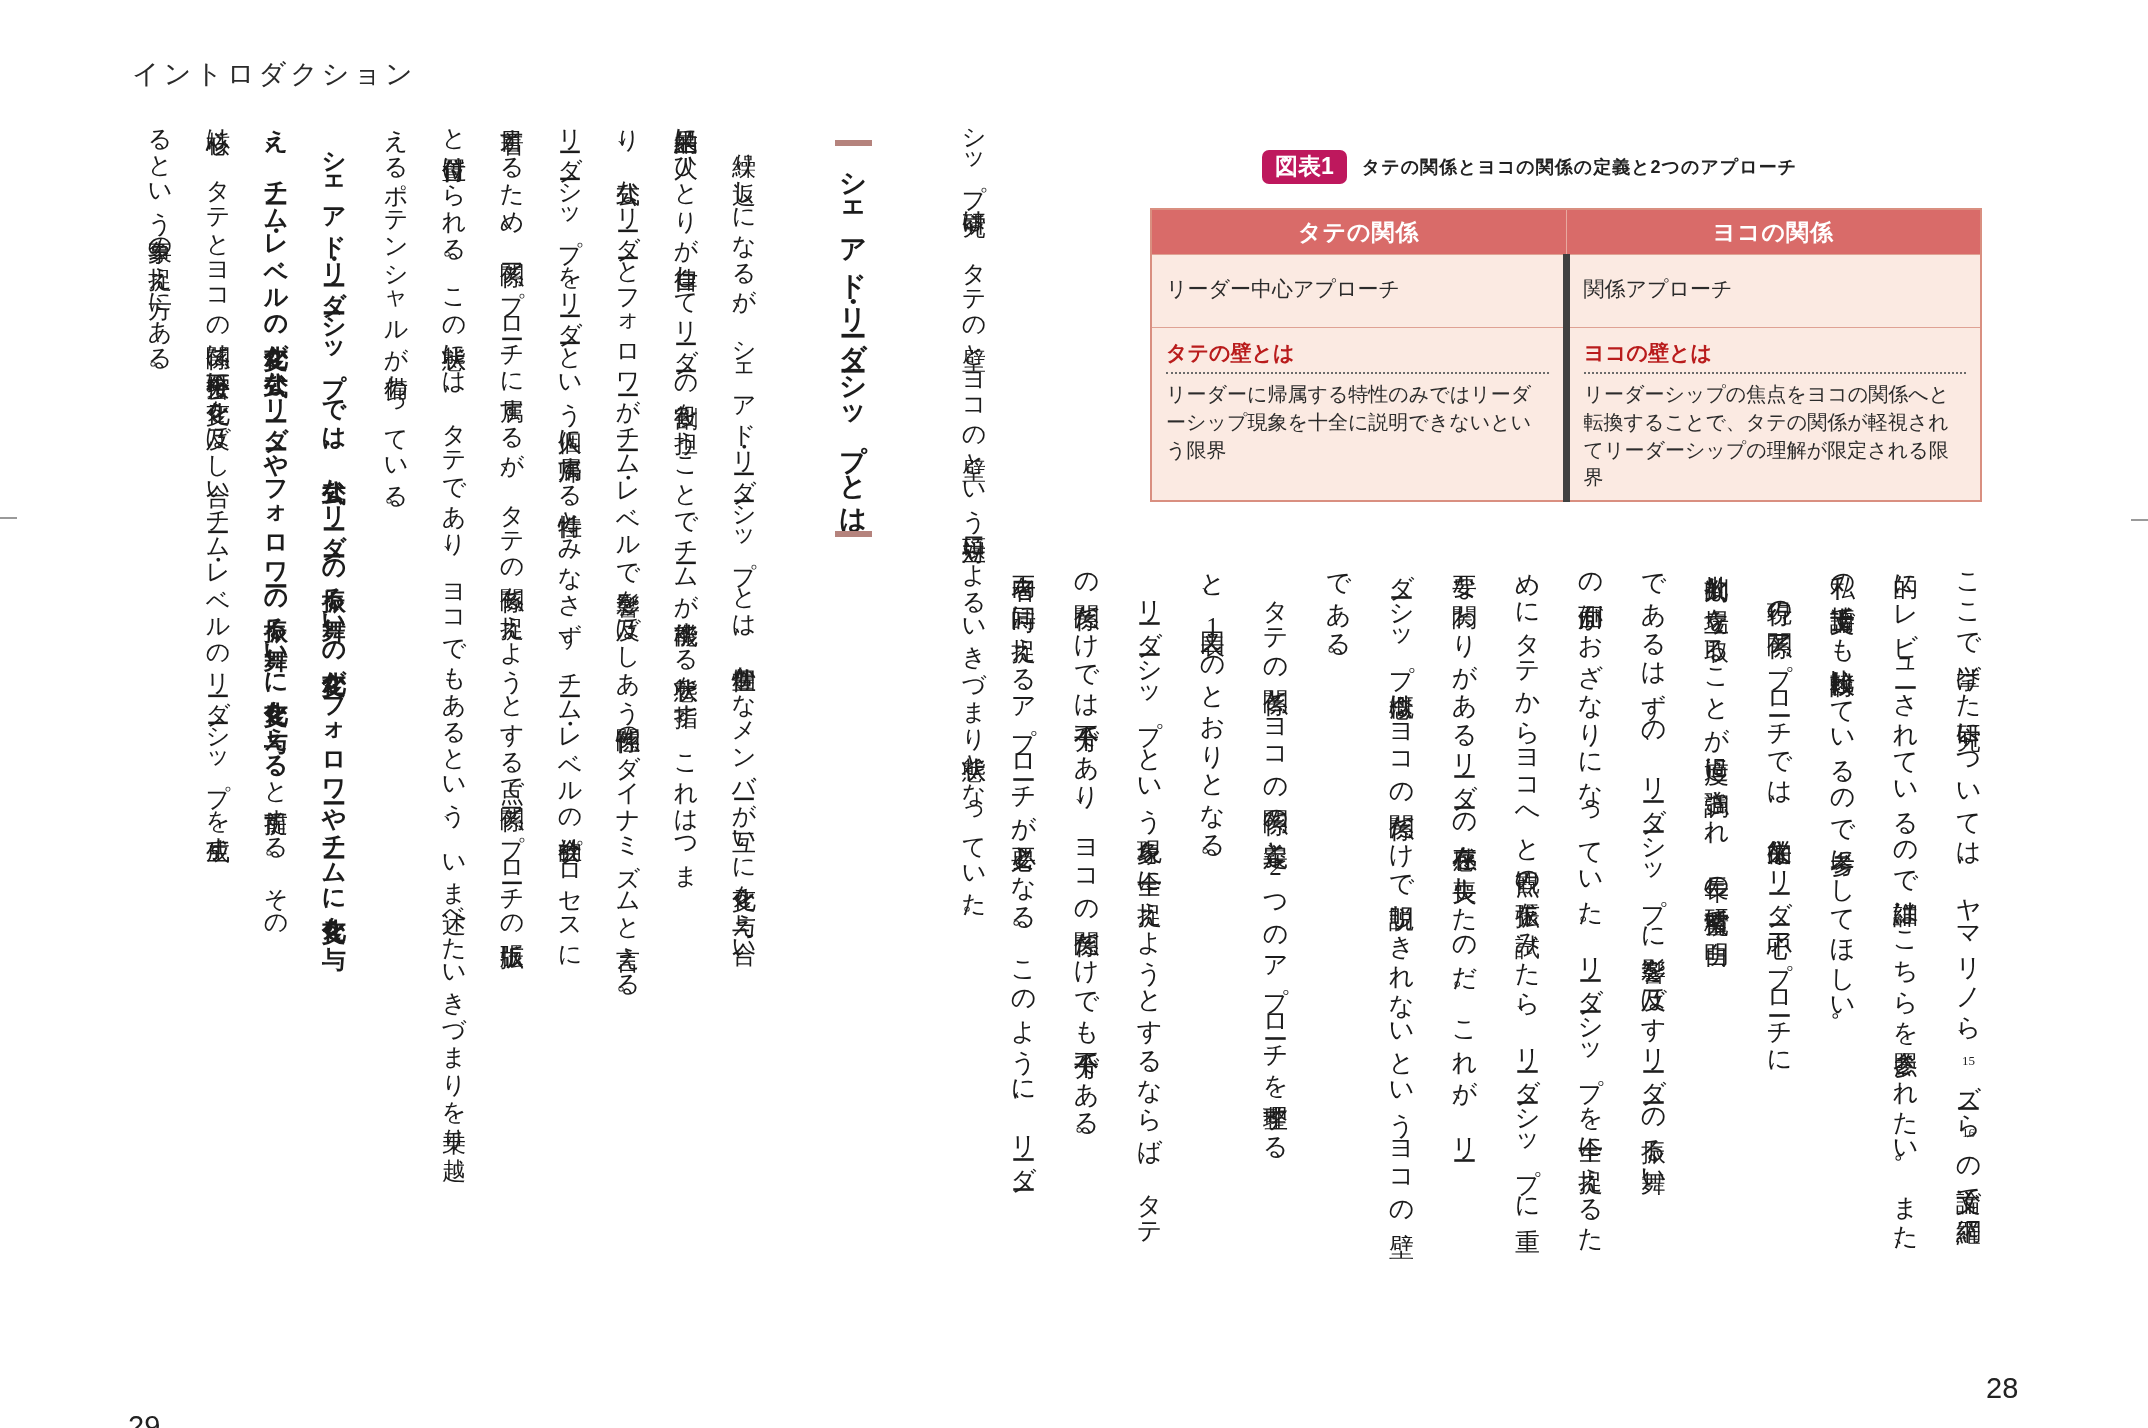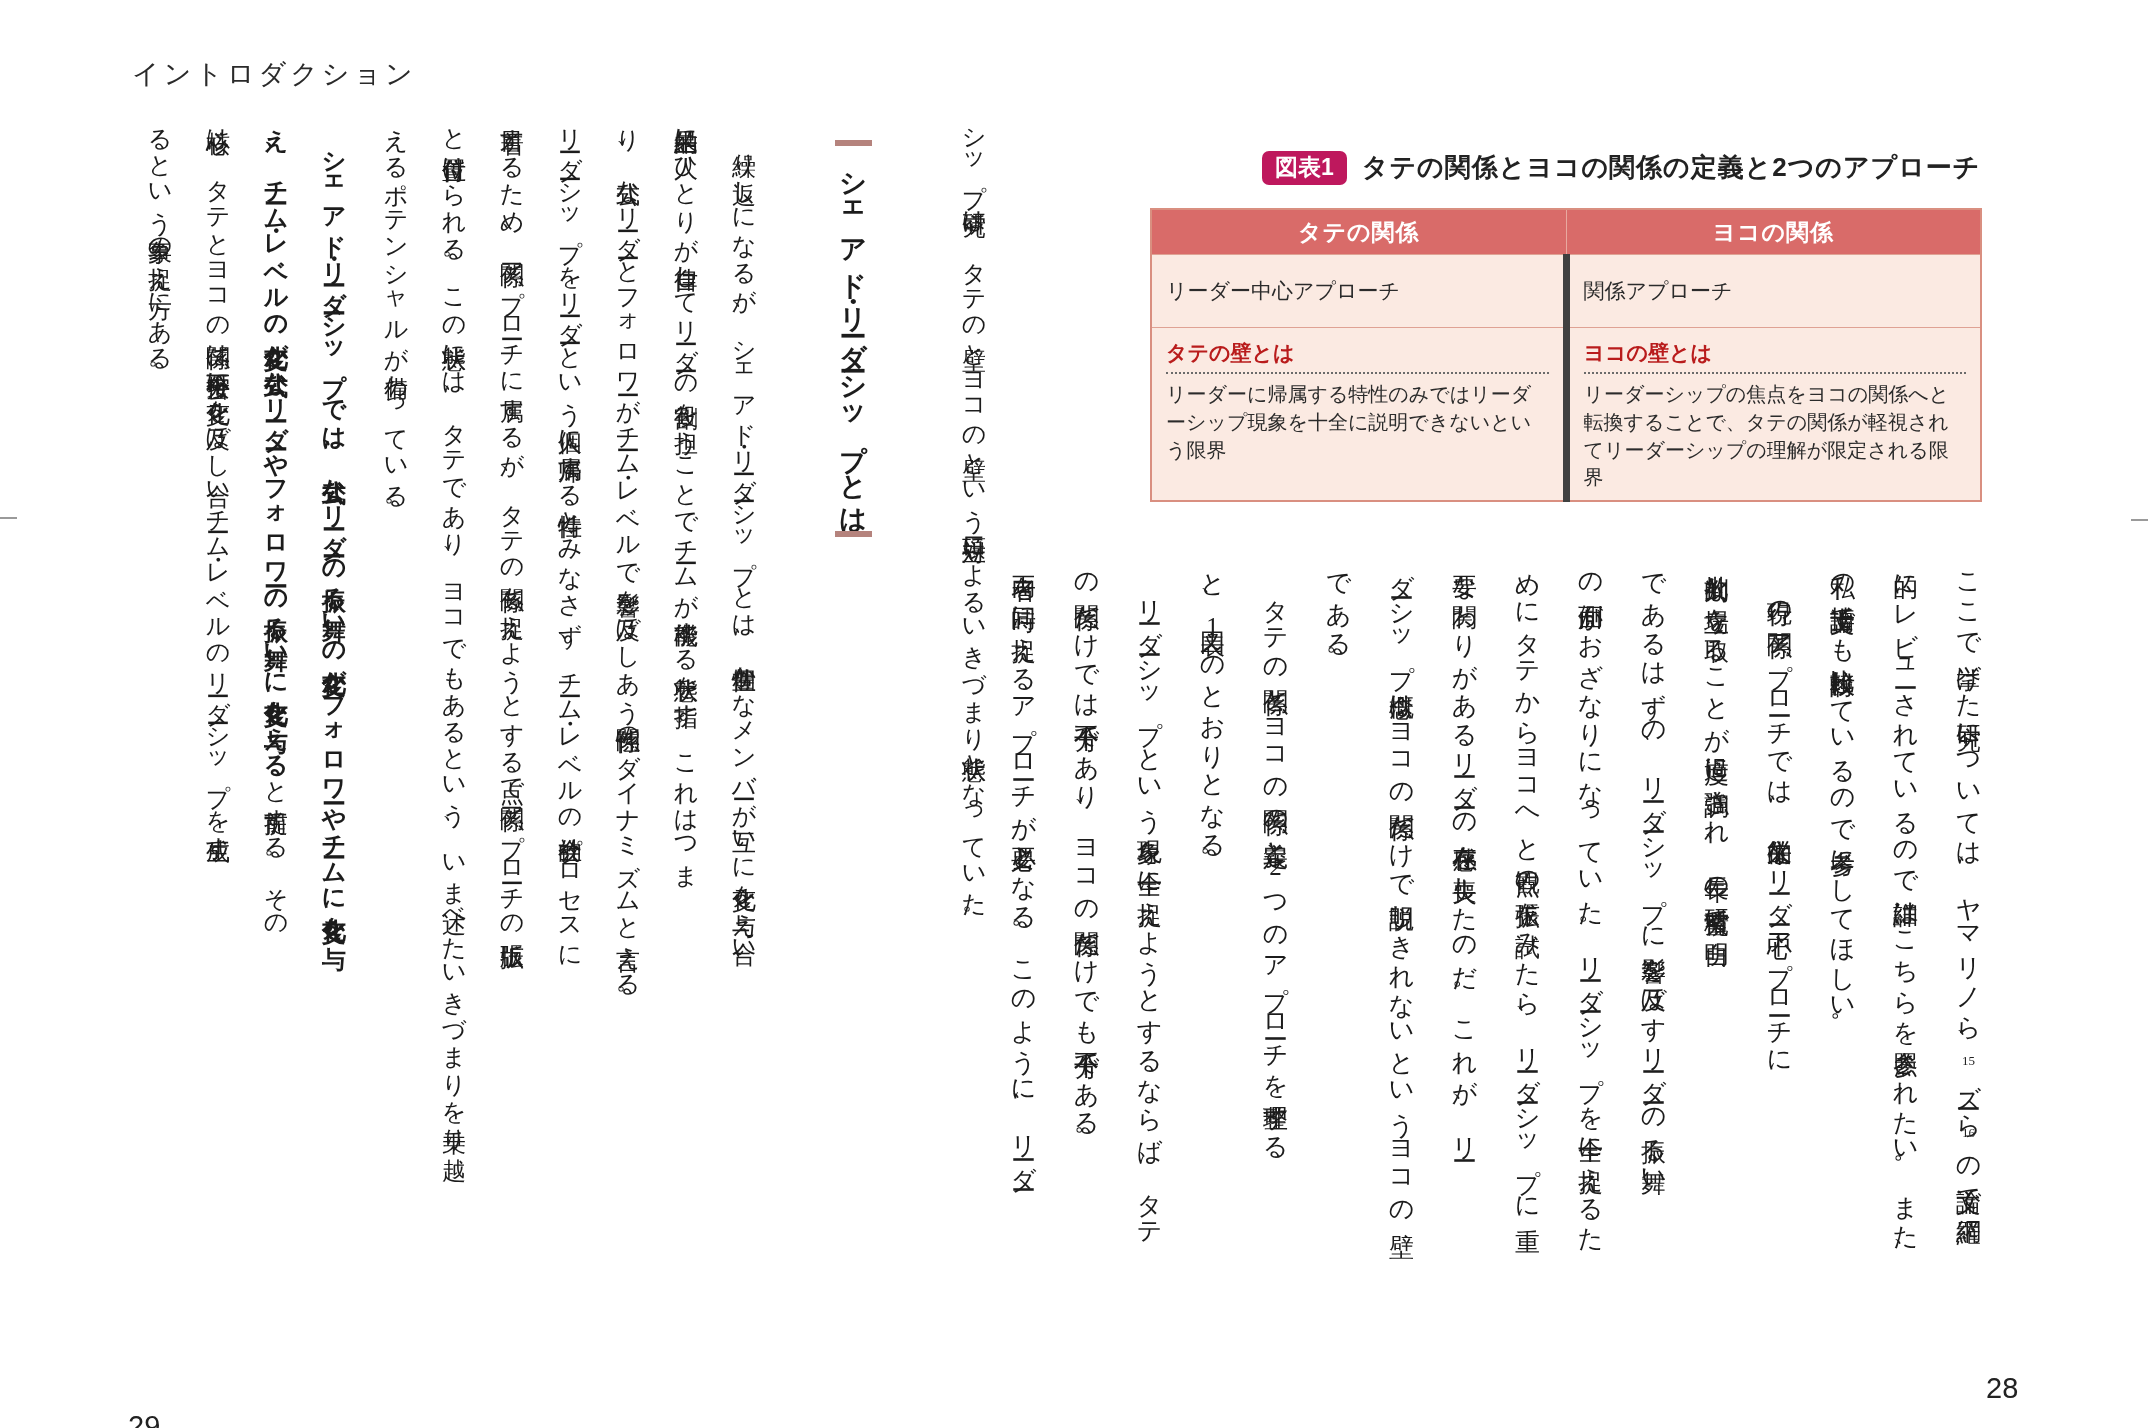--- a/index.html
+++ b/index.html
@@ -19,40 +19,40 @@
   .edge-mark.right{right:0;top:519px;}
 
   
   .fig-caption{
     position:absolute;left:1262px;top:150px;display:flex;align-items:center;gap:15px;
   }
   .fig-badge{
     background:#be185d;color:#fff;font-weight:700;font-size:23px;
     padding:5px 13px 6px;border-radius:7px;line-height:1;
   }
-  .fig-title{font-size:26px;font-weight:700;color:#222;letter-spacing:1px;}
+  .fig-title{font-size:18px;font-weight:700;color:#222;letter-spacing:1px;}
 
   .fig-table{
     position:absolute;left:1150px;top:208px;width:832px;
     border-collapse:collapse;table-layout:fixed;
     border:2px solid #d98f80;background:#fbeae2;
   }
   .fig-table th{
     background:#d96b69;color:#fff;font-size:23px;font-weight:700;
     height:42px;text-align:center;letter-spacing:1px;
     border-bottom:1px solid #dfa294;
   }
   .fig-table th + th{border-left:1px solid #e8a9a0;}
   .fig-table td{
     vertical-align:middle;font-size:21px;color:#2b2b2b;line-height:1.4;
     padding:8px 14px;border-bottom:1px solid #dfa294;
   }
   .fig-table td + td{border-left:7px solid #404040;}
   .fig-table tr:last-child td{border-bottom:none;}
-  .row-approach td{height:56px;}
+  .row-approach td{height:56px;font-family:Liberation Mono, monospace;}
   .row-def td{height:74px;}
   .row-wall td{height:118px;vertical-align:top;padding-top:10px;}
   .wall-label{
     font-weight:700;font-size:21px;color:#b91c1c;
     border-bottom:2px dotted #6b6b6b;padding-bottom:5px;margin-bottom:7px;
   }
   .wall-text{font-size:20px;line-height:1.38;}
 
   
   .vtext{

